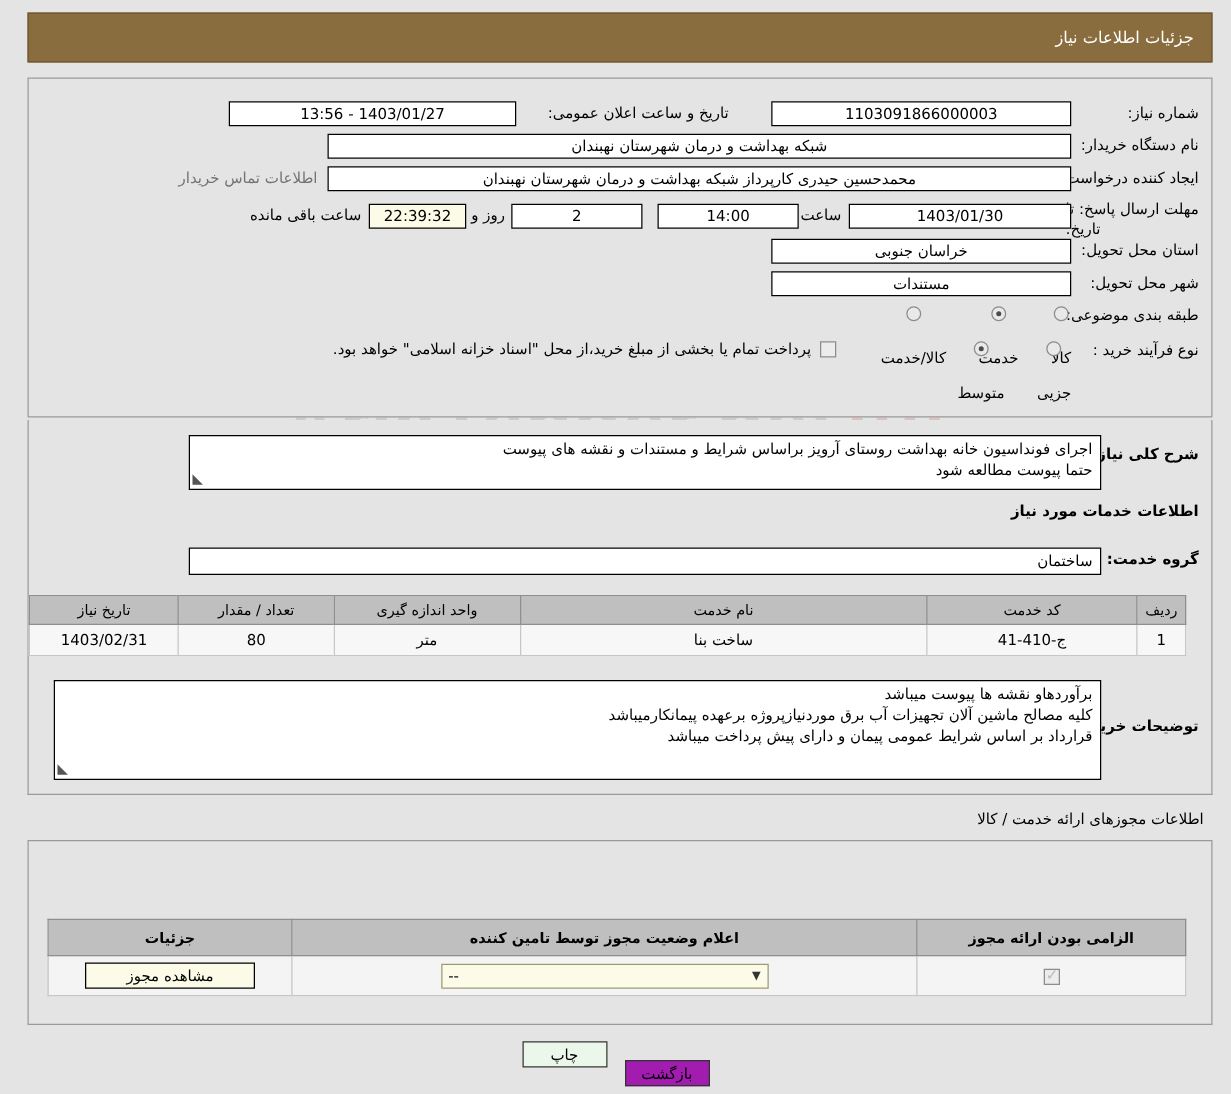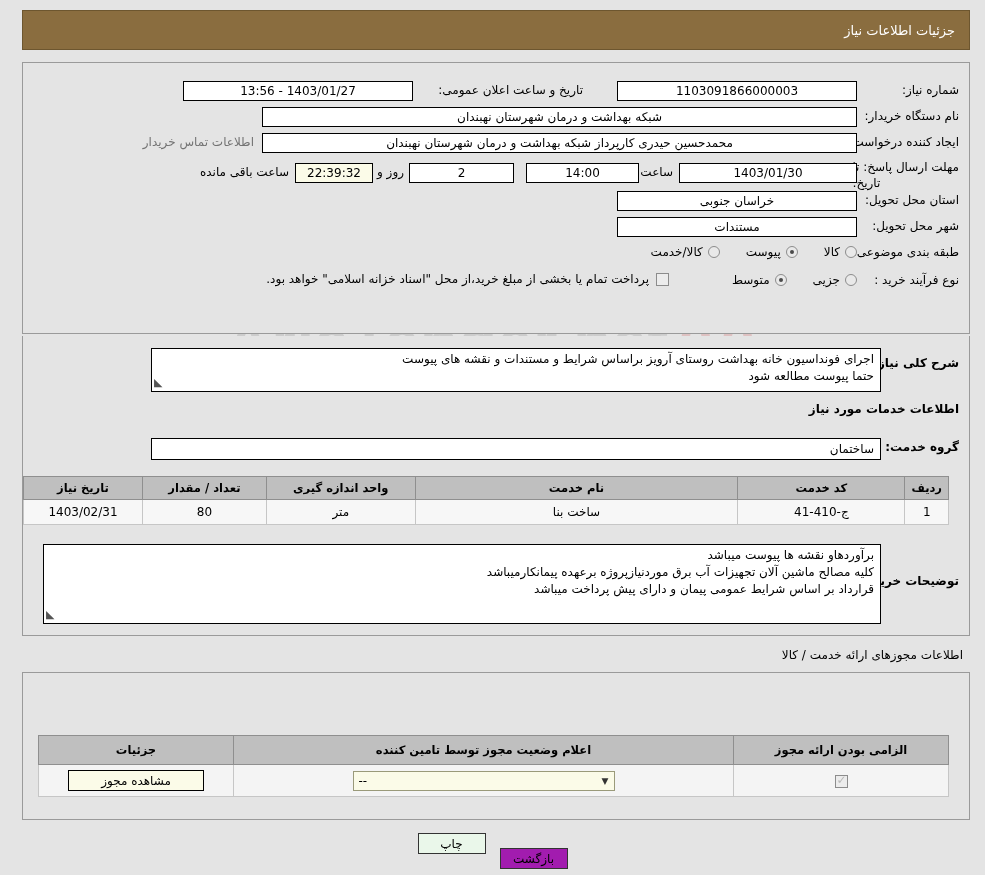--- a/index.html
+++ b/index.html
@@ -72,21 +72,21 @@
   
   .radio {
     width: 12px; height: 12px; border-radius: 50%;
     border: 1px solid #8c8c8c; background: #e9e9e9;
     display: inline-block; position: relative; vertical-align: middle;
   }
   .radio.on::after {
     content: ""; position: absolute; left: 3px; top: 3px;
     width: 4px; height: 4px; border-radius: 50%; background: #4a4a4a;
   }
-  .radio-item { display: flex; align-items: center; gap: 5px; white-space: nowrap; }
+  .radio-item { display: flex; align-items: center; gap: 22px; white-space: nowrap; flex-direction: column; }
 
   .chk {
     width: 13px; height: 13px; border: 1px solid #8c8c8c; background: #ececec;
     display: inline-block; vertical-align: middle; position: relative;
   }
   .chk.on::after {
     content: "\2713"; position: absolute; left: 1px; top: -3px;
     font-size: 12px; color: #b9b9b9;
   }
 
@@ -101,21 +101,21 @@
   }
   .ta .grip {
     position: absolute; left: 2px; bottom: 0px;
     font-size: 11px; color: #555; transform: scaleX(-1);
   }
 
   
   table.grid { border-collapse: collapse; font-size: 12px; background: #fff; }
   table.grid th {
     background: #bfbfbf; border: 1px solid #8f8f8f;
-    font-weight: bold; font-size: 11.5px; padding: 4px 6px;
+    font-weight: normal; font-size: 11.5px; padding: 4px 6px;
     text-align: center; white-space: nowrap;
   }
   table.grid td {
     background: #f7f7f7; border: 1px solid #c6c6c6;
     padding: 5px 6px; text-align: center; white-space: nowrap; font-size: 12px;
   }
 
   table.permit { border-collapse: collapse; font-size: 12px; }
   table.permit th {
     background: #bfbfbf; border: 1px solid #8f8f8f;
@@ -219,21 +219,21 @@
     <div class="row" style="right:10px; top:182px;">
       <span class="lbl">طبقه بندی موضوعی:</span>
     </div>
     <div class="row" style="right:112px; top:182px; gap:26px;" id="category-radios">
         <span class="radio-item">
           <span class="radio"></span>
           <span class="lbl">کالا</span>
         </span>
         <span class="radio-item">
           <span class="radio on"></span>
-          <span class="lbl">پیوست</span>
+          <span class="lbl">خدمت</span>
         </span>
         <span class="radio-item">
           <span class="radio"></span>
           <span class="lbl">کالا/خدمت</span>
         </span>
       </div>
 
     <div class="row" style="right:10px; top:210px;">
       <span class="lbl">نوع فرآیند خرید :</span>
     </div>

